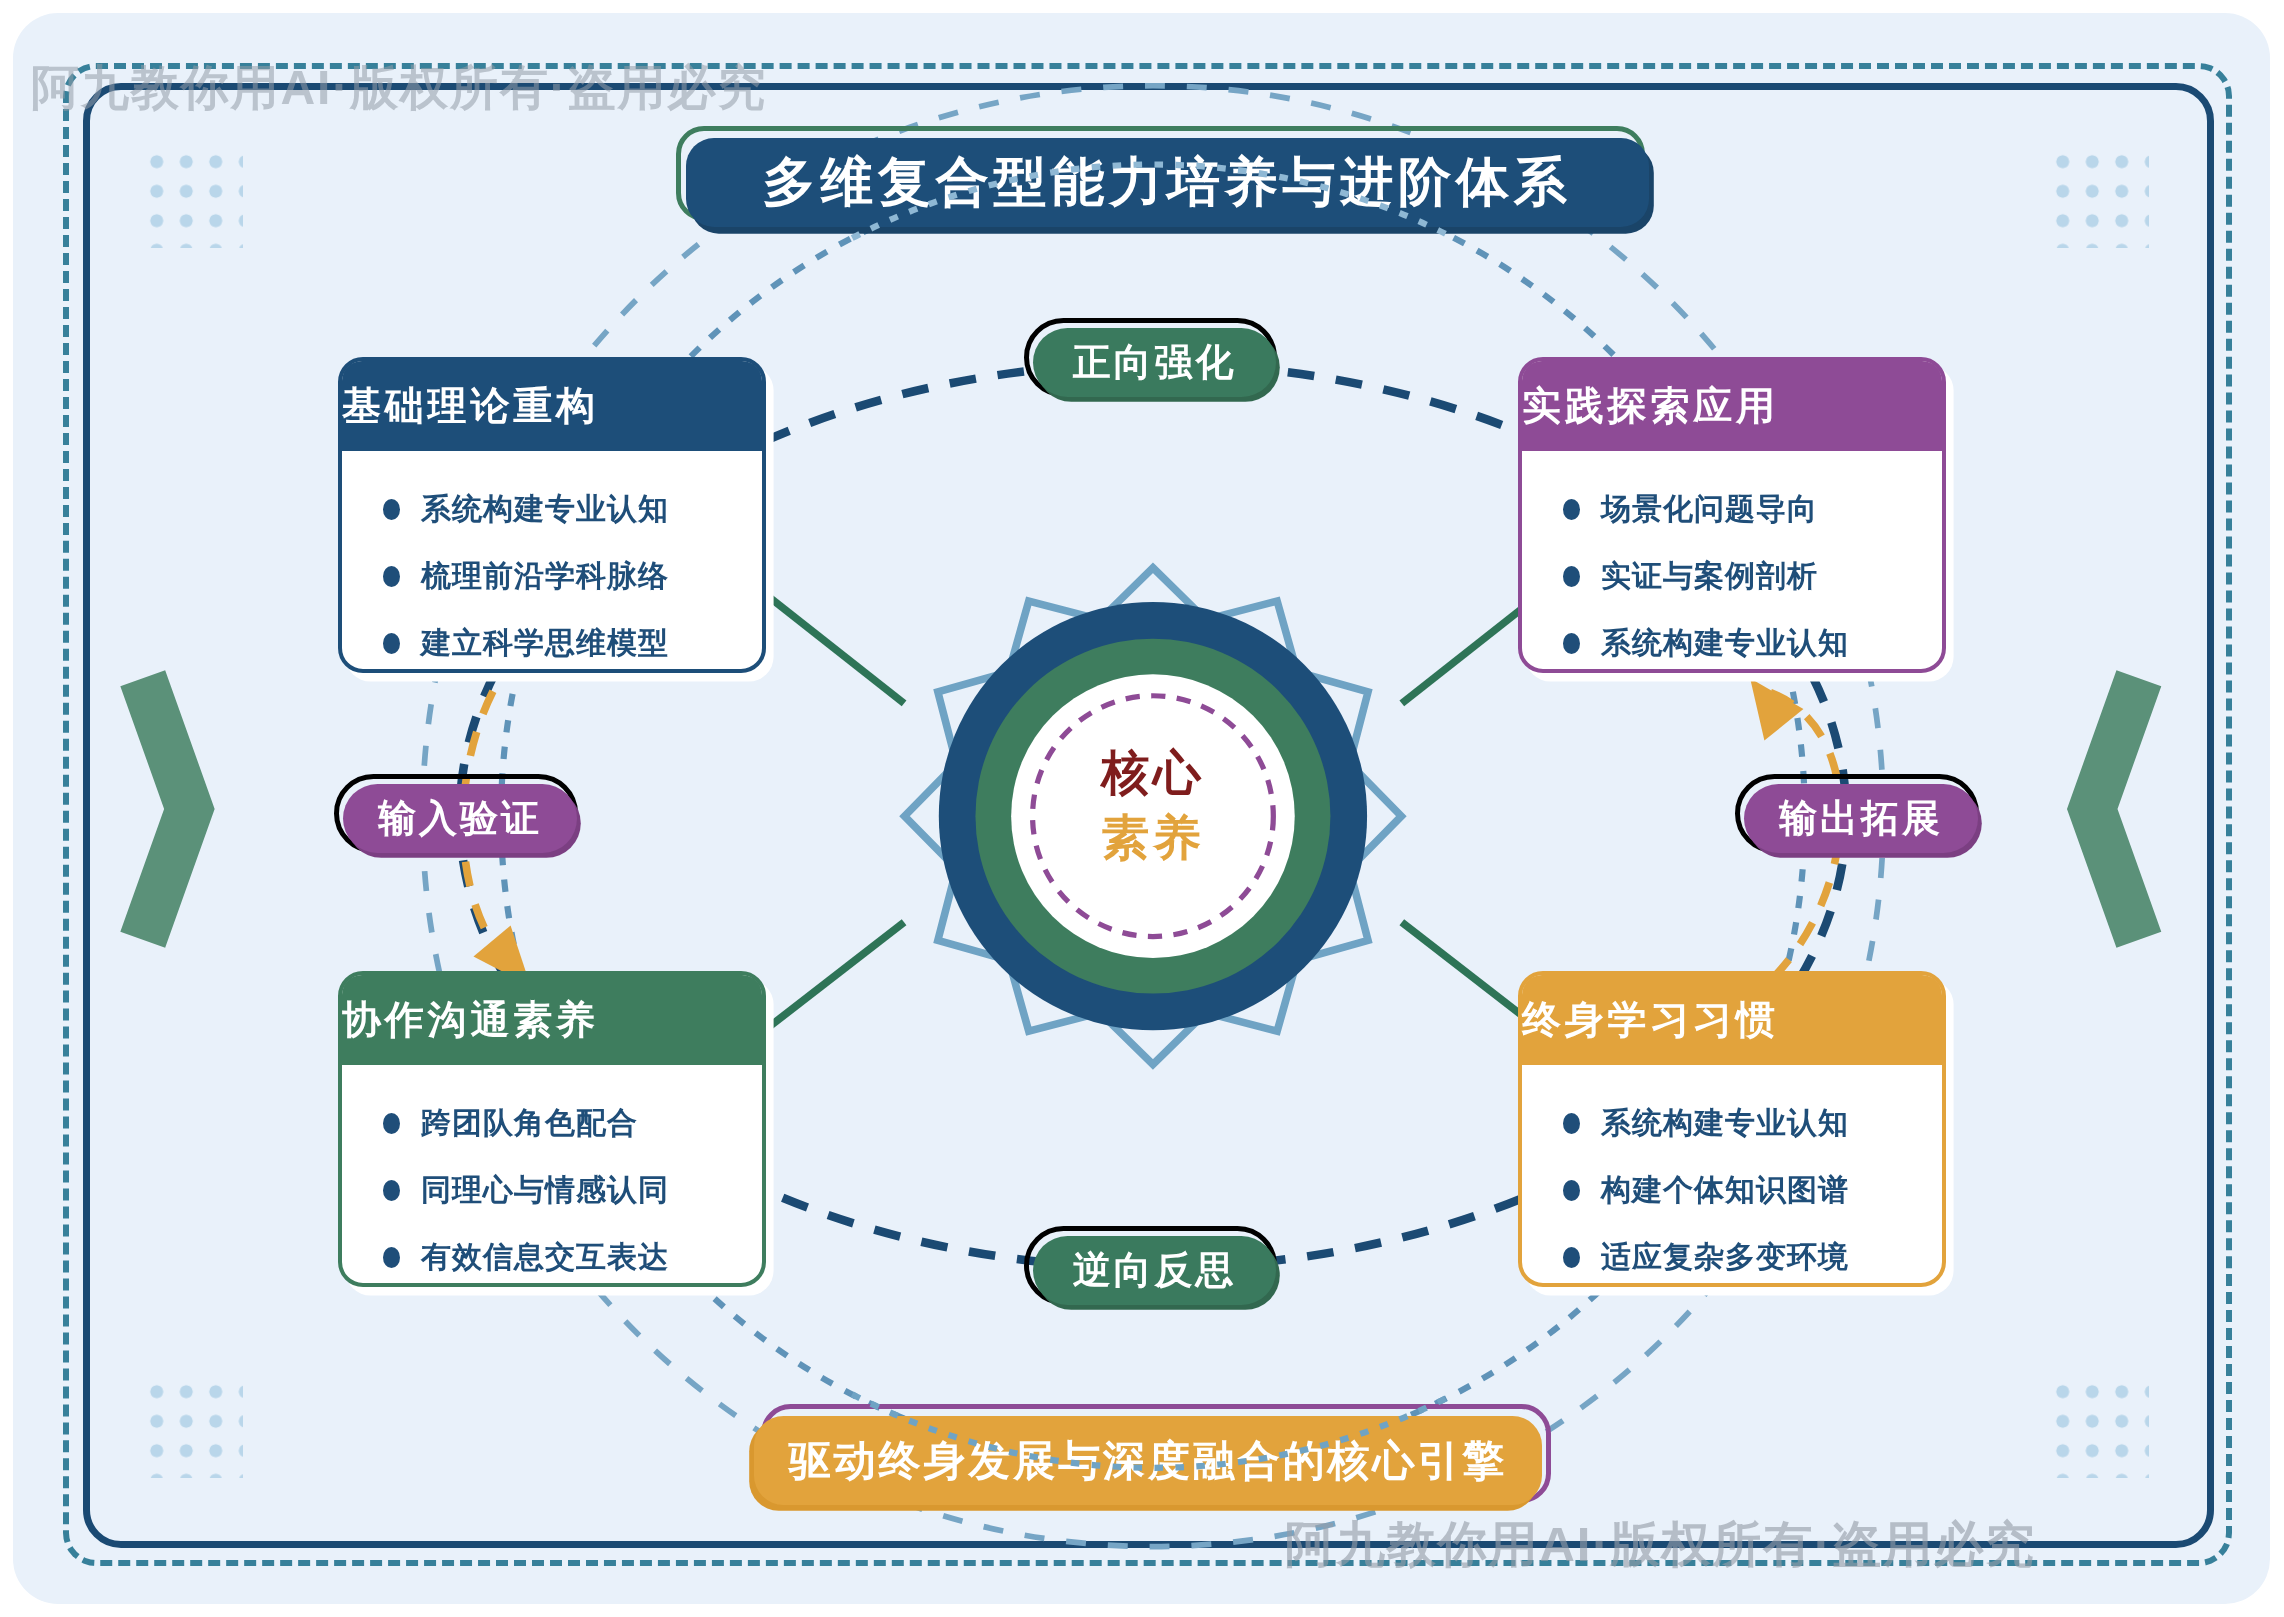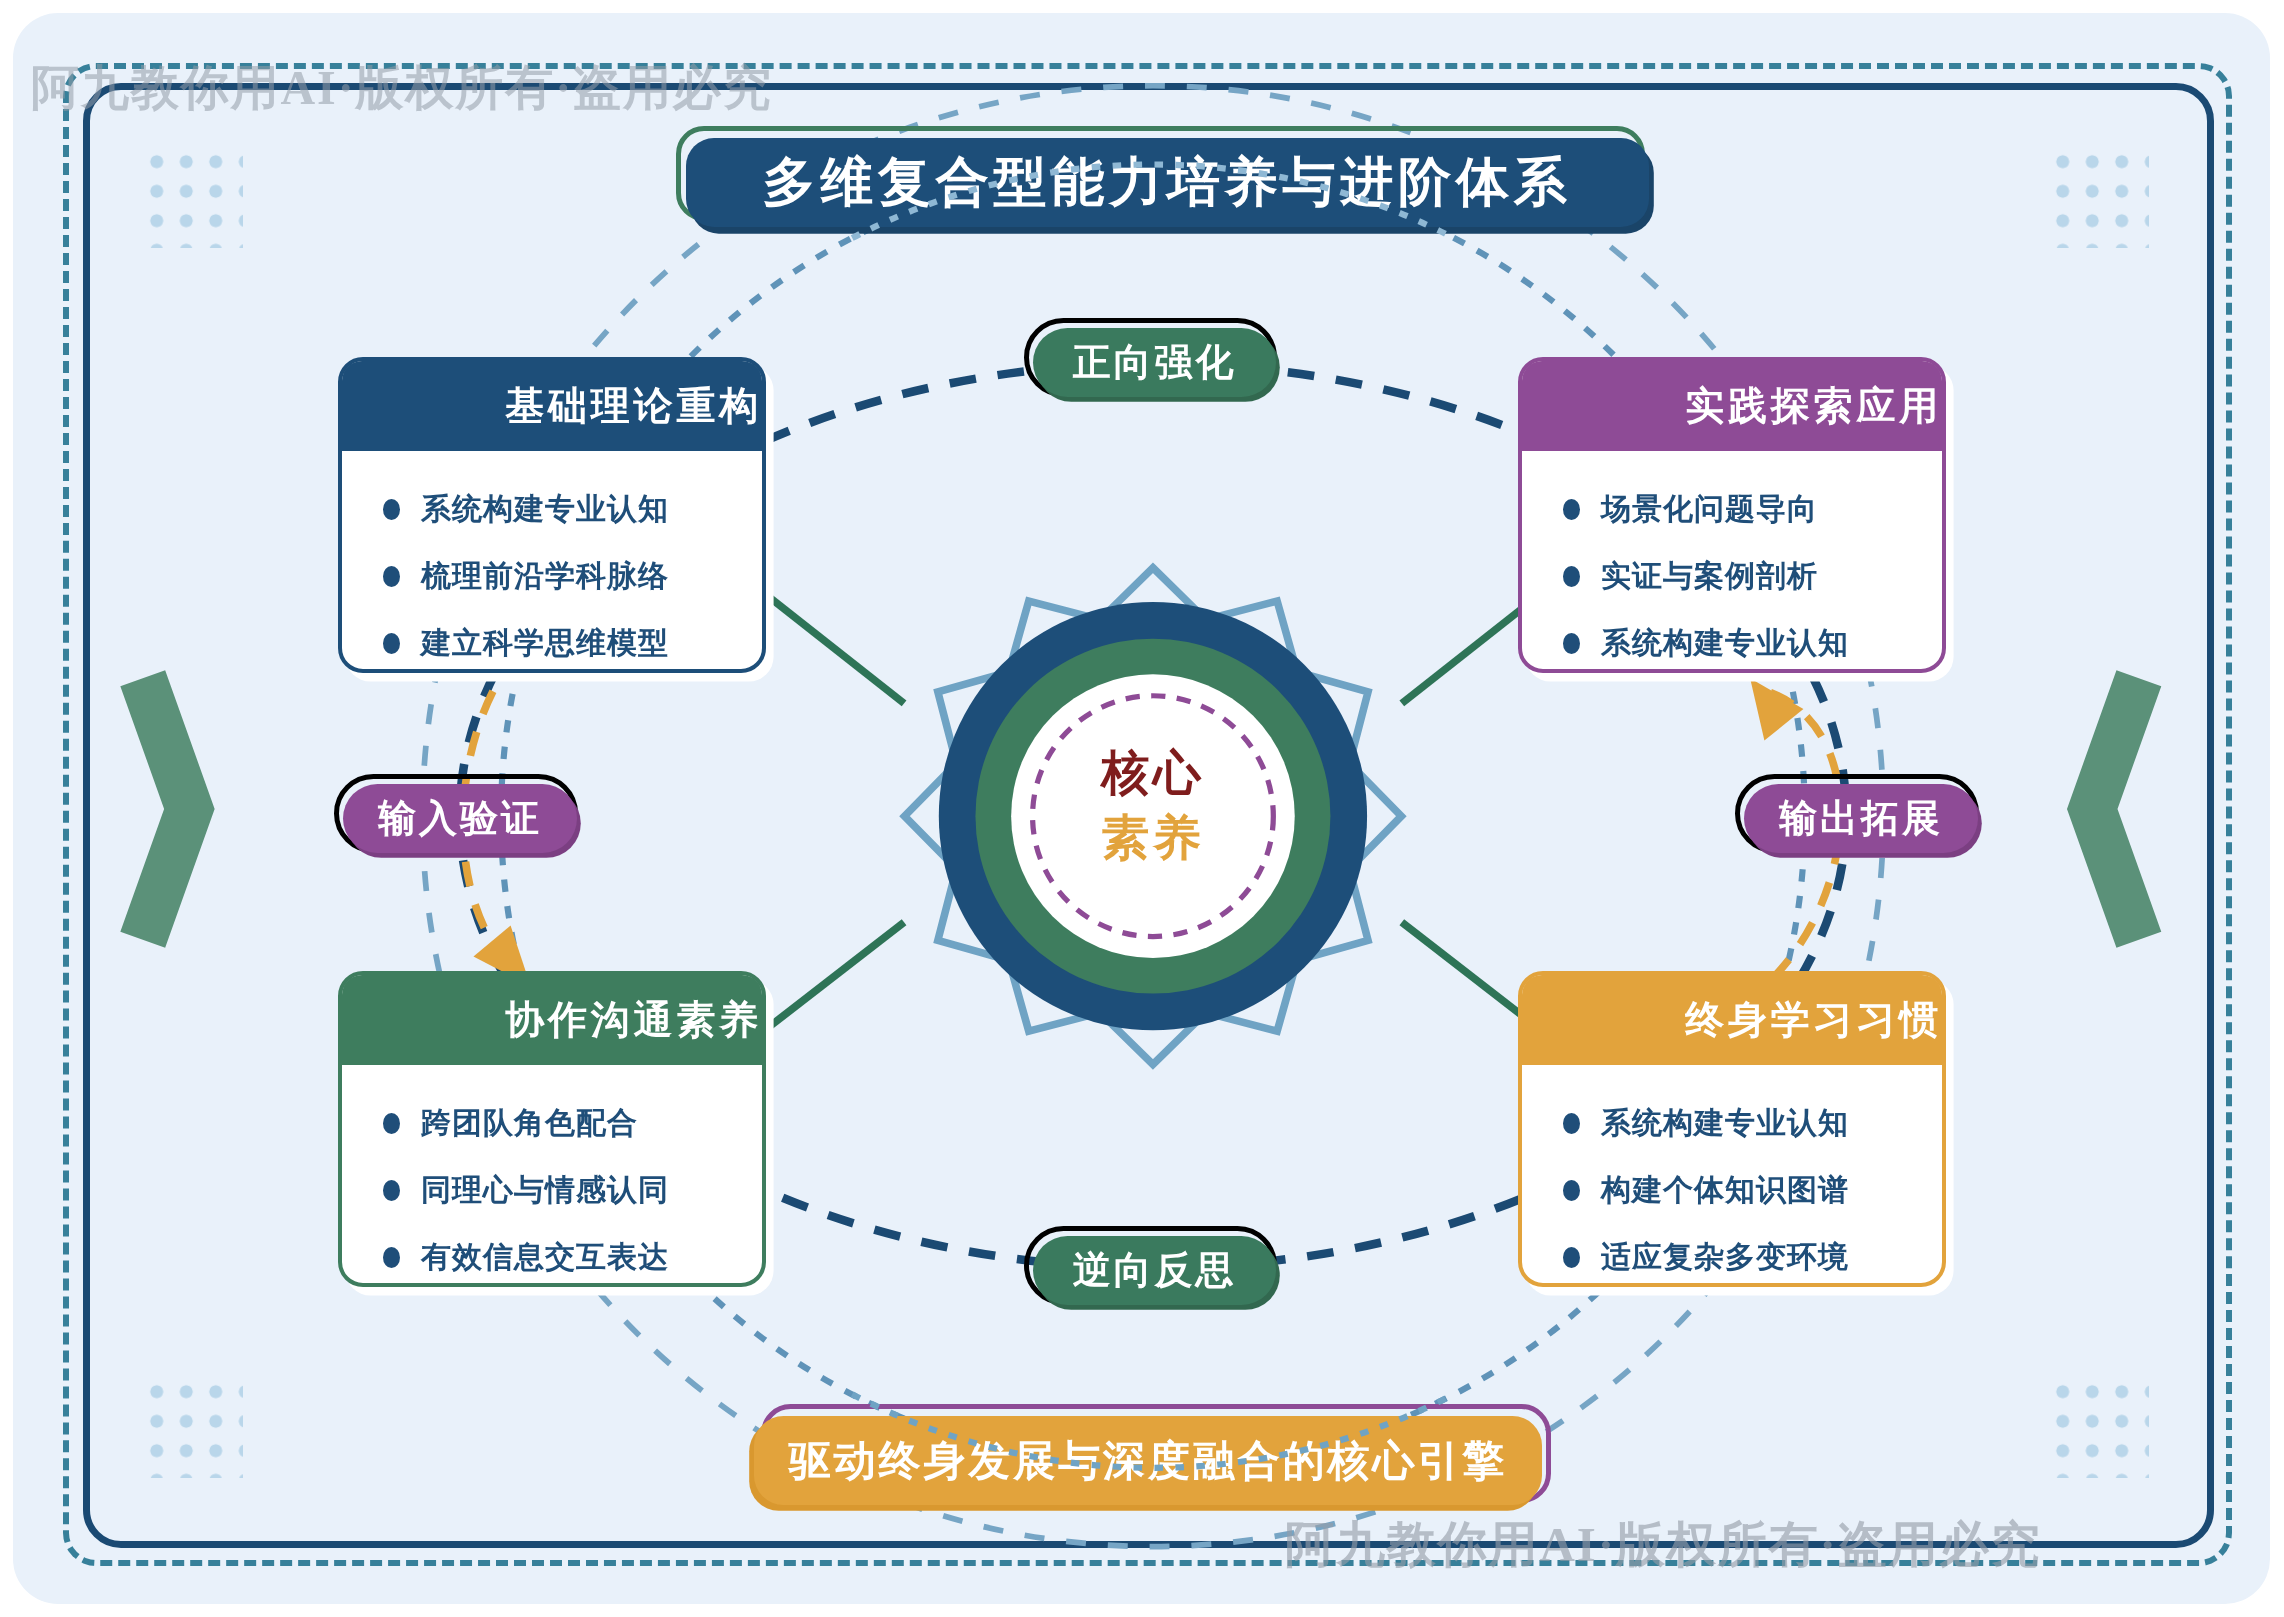--- a/index.html
+++ b/index.html
@@ -17,21 +17,21 @@
     background-size:29.5px 29.5px;background-position:0 0;}
   
   .title-wrap{position:absolute;left:676px;top:126px;width:973px;height:102px;z-index:10;}
   .title-ring{position:absolute;left:0;top:0;width:959px;height:85px;border:5.7px solid #3e7d5e;border-radius:28px;}
   .title-box{position:absolute;left:9.5px;top:12.4px;width:963px;height:89px;background:#1d4e79;border-radius:28px;
     box-shadow:4.8px 6.7px 0 #1a4468;display:flex;align-items:center;justify-content:center;text-align:right;}
   .title-box span{color:#ffffff;font-size:53px;letter-spacing:4.8px;}
   
   .node{position:absolute;width:428px;height:316px;background:#ffffff;border-radius:25px;z-index:10;
     box-shadow:7.6px 8.6px 0 #ffffff;box-sizing:border-box;}
-  .node .hd{height:90px;border-radius:20px 20px 0 0;display:flex;align-items:center;justify-content:flex-end;}
+  .node .hd{height:90px;border-radius:20px 20px 0 0;display:flex;align-items:center;justify-content:flex-start;}
   .node .hd span{color:#fff;font-size:39px;letter-spacing:3.8px;}
   .node .bd{padding:25px 0 0 41px;display:flex;flex-direction:column;}
   .li{display:flex;align-items:center;height:67px;}
   .li .dot{width:17px;height:21px;border-radius:50%;background:#1f4e79;margin-right:21px;flex:0 0 auto;}
   .li span{font-size:30px;color:#1f4e79;letter-spacing:1px;}
   .b-navy{border:4.8px solid #1d4e79;} .b-navy .hd{background:#1d4e79;}
   .b-purple{border:4.8px solid #8e4b96;} .b-purple .hd{background:#8e4b96;}
   .b-green{border:4.8px solid #3e7d5e;} .b-green .hd{background:#3e7d5e;}
   .b-orange{border:4.8px solid #e2a33c;} .b-orange .hd{background:#e2a33c;}
   
@@ -47,21 +47,21 @@
   .core-text{position:absolute;left:1010px;top:741px;width:286px;z-index:12;text-align:center;line-height:1.35;}
   .core-text .l1{font-size:48px;color:#7f1d1d;letter-spacing:3.8px;}
   .core-text .l2{font-size:48px;color:#e2a33c;letter-spacing:3.8px;}
   
   .banner-wrap{position:absolute;left:754px;top:1404px;width:799px;height:109px;z-index:10;}
   .banner-ring{position:absolute;left:6.7px;top:0;width:780px;height:89px;border:5.7px solid #8e4b96;border-radius:29.5px;}
   .banner-box{position:absolute;left:0;top:12.4px;width:788px;height:89px;background:#e2a33c;border-radius:29.5px;
     box-shadow:-4.8px 5.7px 0 #d9982f;display:flex;align-items:center;justify-content:center;}
   .banner-box span{color:#ffffff;font-size:42px;letter-spacing:2.9px;}
   
-  .wm{position:absolute;z-index:50;color:rgba(148,156,168,0.55);white-space:nowrap;font-family:Liberation Serif, serif;}
+  .wm{position:absolute;z-index:50;color:rgba(148,156,168,0.55);white-space:nowrap;}
   .wm-tl{left:31px;top:56px;font-size:48px;letter-spacing:1.9px;}
   .wm-br{left:1285px;top:1512px;font-size:49px;letter-spacing:1.9px;color:rgba(148,156,168,0.62);}
 </style>
 </head>
 <body>
 
 <div class="panel"></div>
 <div class="dashed-border"></div>
 <div class="frame"></div>
 

